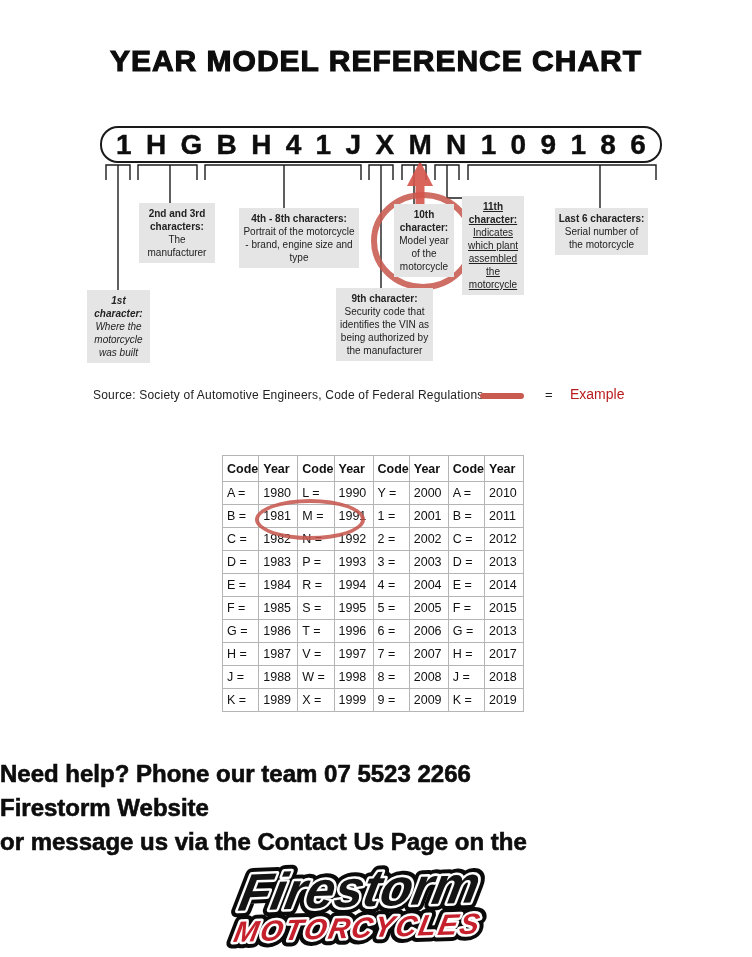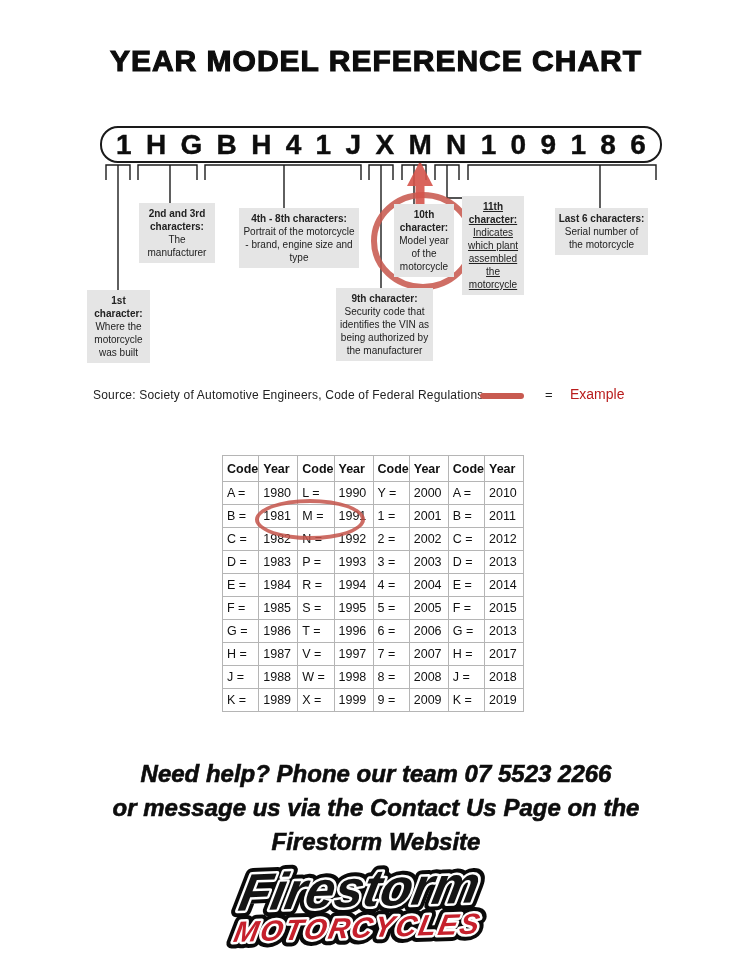--- a/index.html
+++ b/index.html
@@ -49,21 +49,21 @@
   }
   table.year-table th { font-weight:bold; height:26px; }
   table.year-table td { height:23px; font-weight:normal; }
   td.code-cell, th.code-col { width:34px; }
   td.year-cell, th.year-col { width:39px;margin-top:40px; }
   .table-ellipse {
     position:absolute; left:255px; top:499px; width:110px; height:41px;
     border:4px solid #c4544a; border-radius:50%; opacity:0.85; pointer-events:none;
   }
   
-  .help-block { position:absolute; top:757px; left:0; width:100%; text-align:center;font-style:italic; }
+  .help-block { position:absolute; top:757px; left:0; width:100%; text-align:left; }
   .help-line { font-size:24px; font-weight:bold; line-height:34px; color:#0d0d0d; -webkit-text-stroke:0.6px #0d0d0d; }
   
   .logo-svg { position:absolute; left:170px; top:856px; }
 </style>
 </head>
 <body>
 
 <div class="page">
 
   <div class="title">YEAR MODEL REFERENCE CHART</div>
@@ -125,21 +125,21 @@
     <div class="callout-body">Model year of the motorcycle</div>
   </div>
   <div class="callout" style="left:462px; top:196px; width:62px;text-decoration:underline;">
     <div class="callout-heading">11th character:</div>
     <div class="callout-body">Indicates which plant assembled the motorcycle</div>
   </div>
   <div class="callout" style="left:555px; top:208px; width:93px;">
     <div class="callout-heading">Last 6 characters:</div>
     <div class="callout-body">Serial number of the motorcycle</div>
   </div>
-  <div class="callout" style="left:87px; top:290px; width:63px;">
+  <div class="callout" style="left:87px; top:290px; width:63px;font-style:italic;">
     <div class="callout-heading">1st character:</div>
     <div class="callout-body">Where the motorcycle was built</div>
   </div>
   <div class="callout" style="left:336px; top:288px; width:97px;">
     <div class="callout-heading">9th character:</div>
     <div class="callout-body">Security code that identifies the VIN as being authorized by the manufacturer</div>
   </div>
 
   <div class="source-text">Source:  Society of Automotive Engineers, Code of Federal Regulations</div>
   <div class="legend-line"></div>
@@ -261,22 +261,22 @@
             <td class="code-cell">K =</td>
             <td class="year-cell">2019</td>
           </tr>
         </tbody>
     </table>
   </div>
   <div class="table-ellipse"></div>
 
   <div class="help-block">
     <div class="help-line">Need help?  Phone our team 07 5523 2266</div>
+    <div class="help-line">Firestorm Website</div>
     <div class="help-line">or message us via the Contact Us Page on the</div>
-    <div class="help-line">Firestorm Website</div>
   </div>
 
   <svg class="logo-svg" width="412" height="94" viewBox="0 0 412 94" xmlns="http://www.w3.org/2000/svg">
     <g transform="rotate(-2 206 47) skewX(-13)" font-style="italic" font-weight="bold" font-family="Liberation Sans, DejaVu Sans, sans-serif">
       <g stroke="#0a0a0a" stroke-width="13" stroke-linejoin="round" fill="#0a0a0a">
         <text x="78" y="50" font-size="52">Firestorm</text>
         <text x="80" y="81" font-size="29" letter-spacing="2">MOTORCYCLES</text>
       </g>
       <g stroke="#ffffff" stroke-width="5" stroke-linejoin="round" fill="#ffffff">
         <text x="78" y="50" font-size="52">Firestorm</text>

